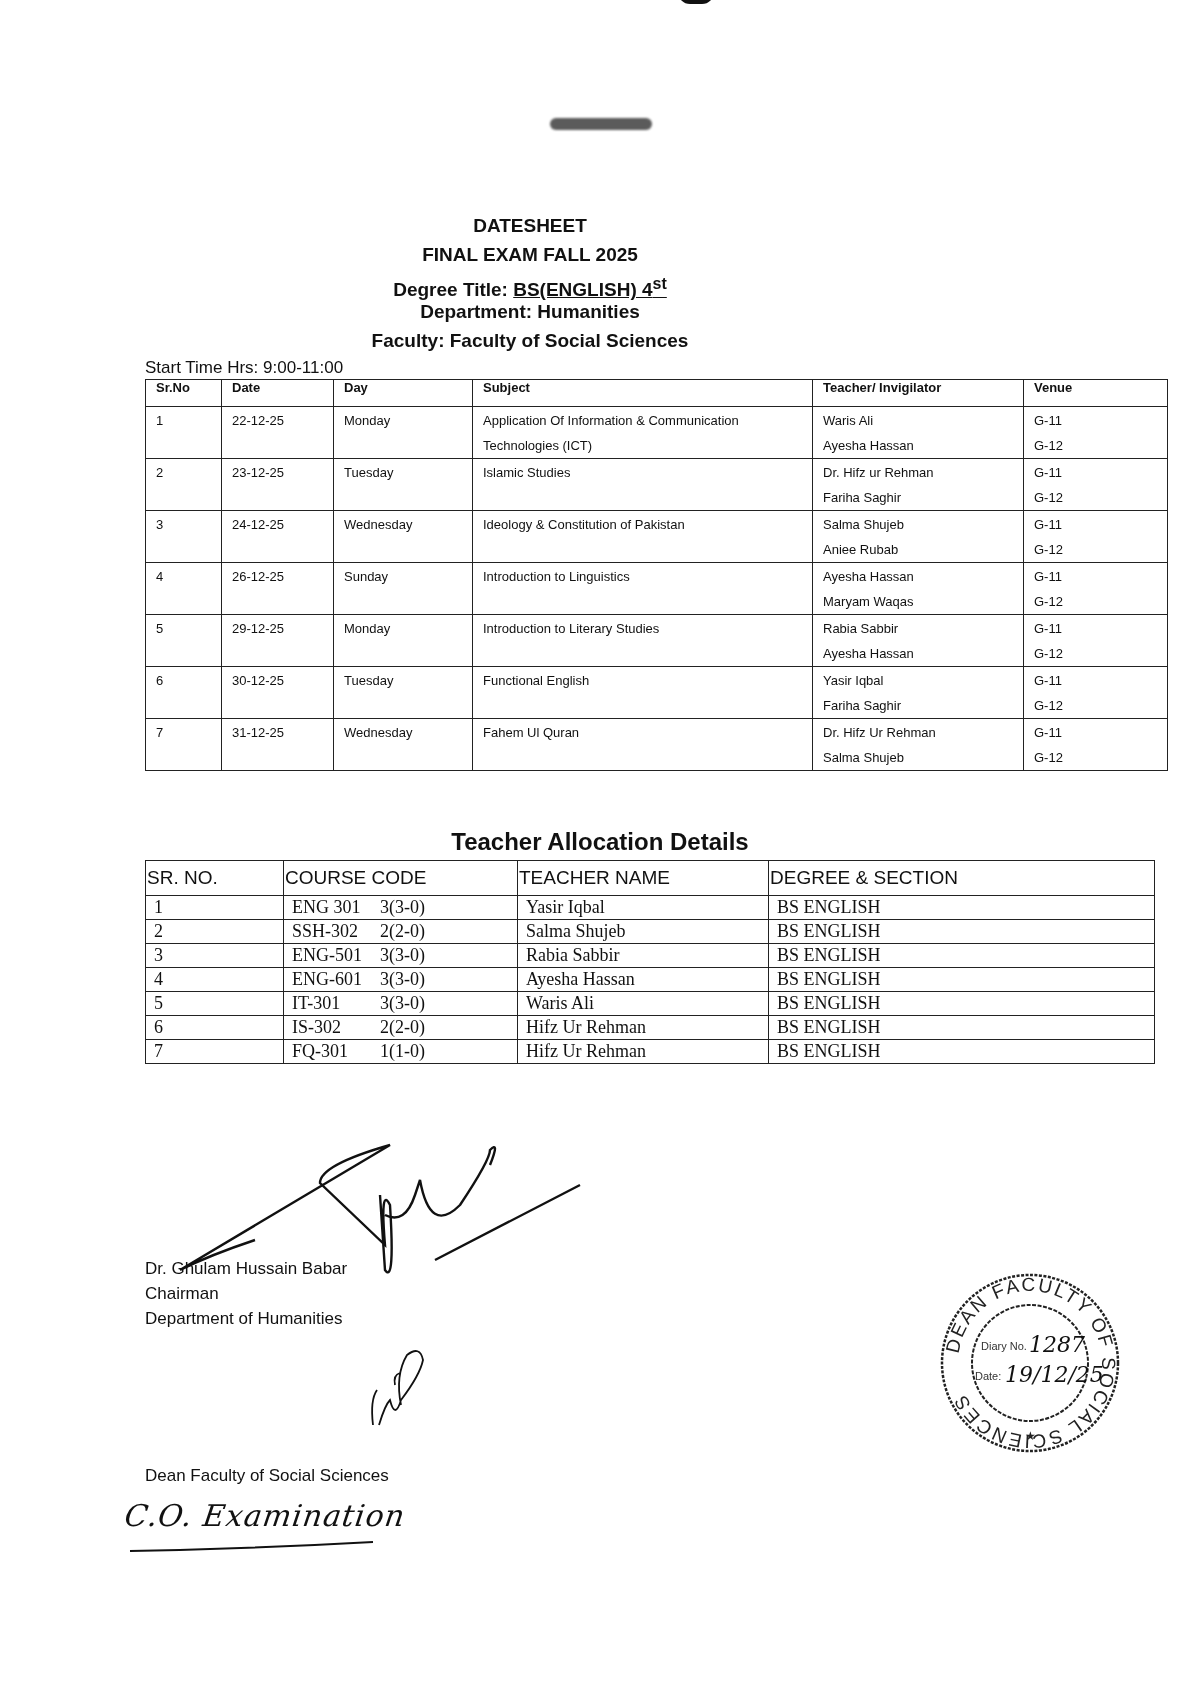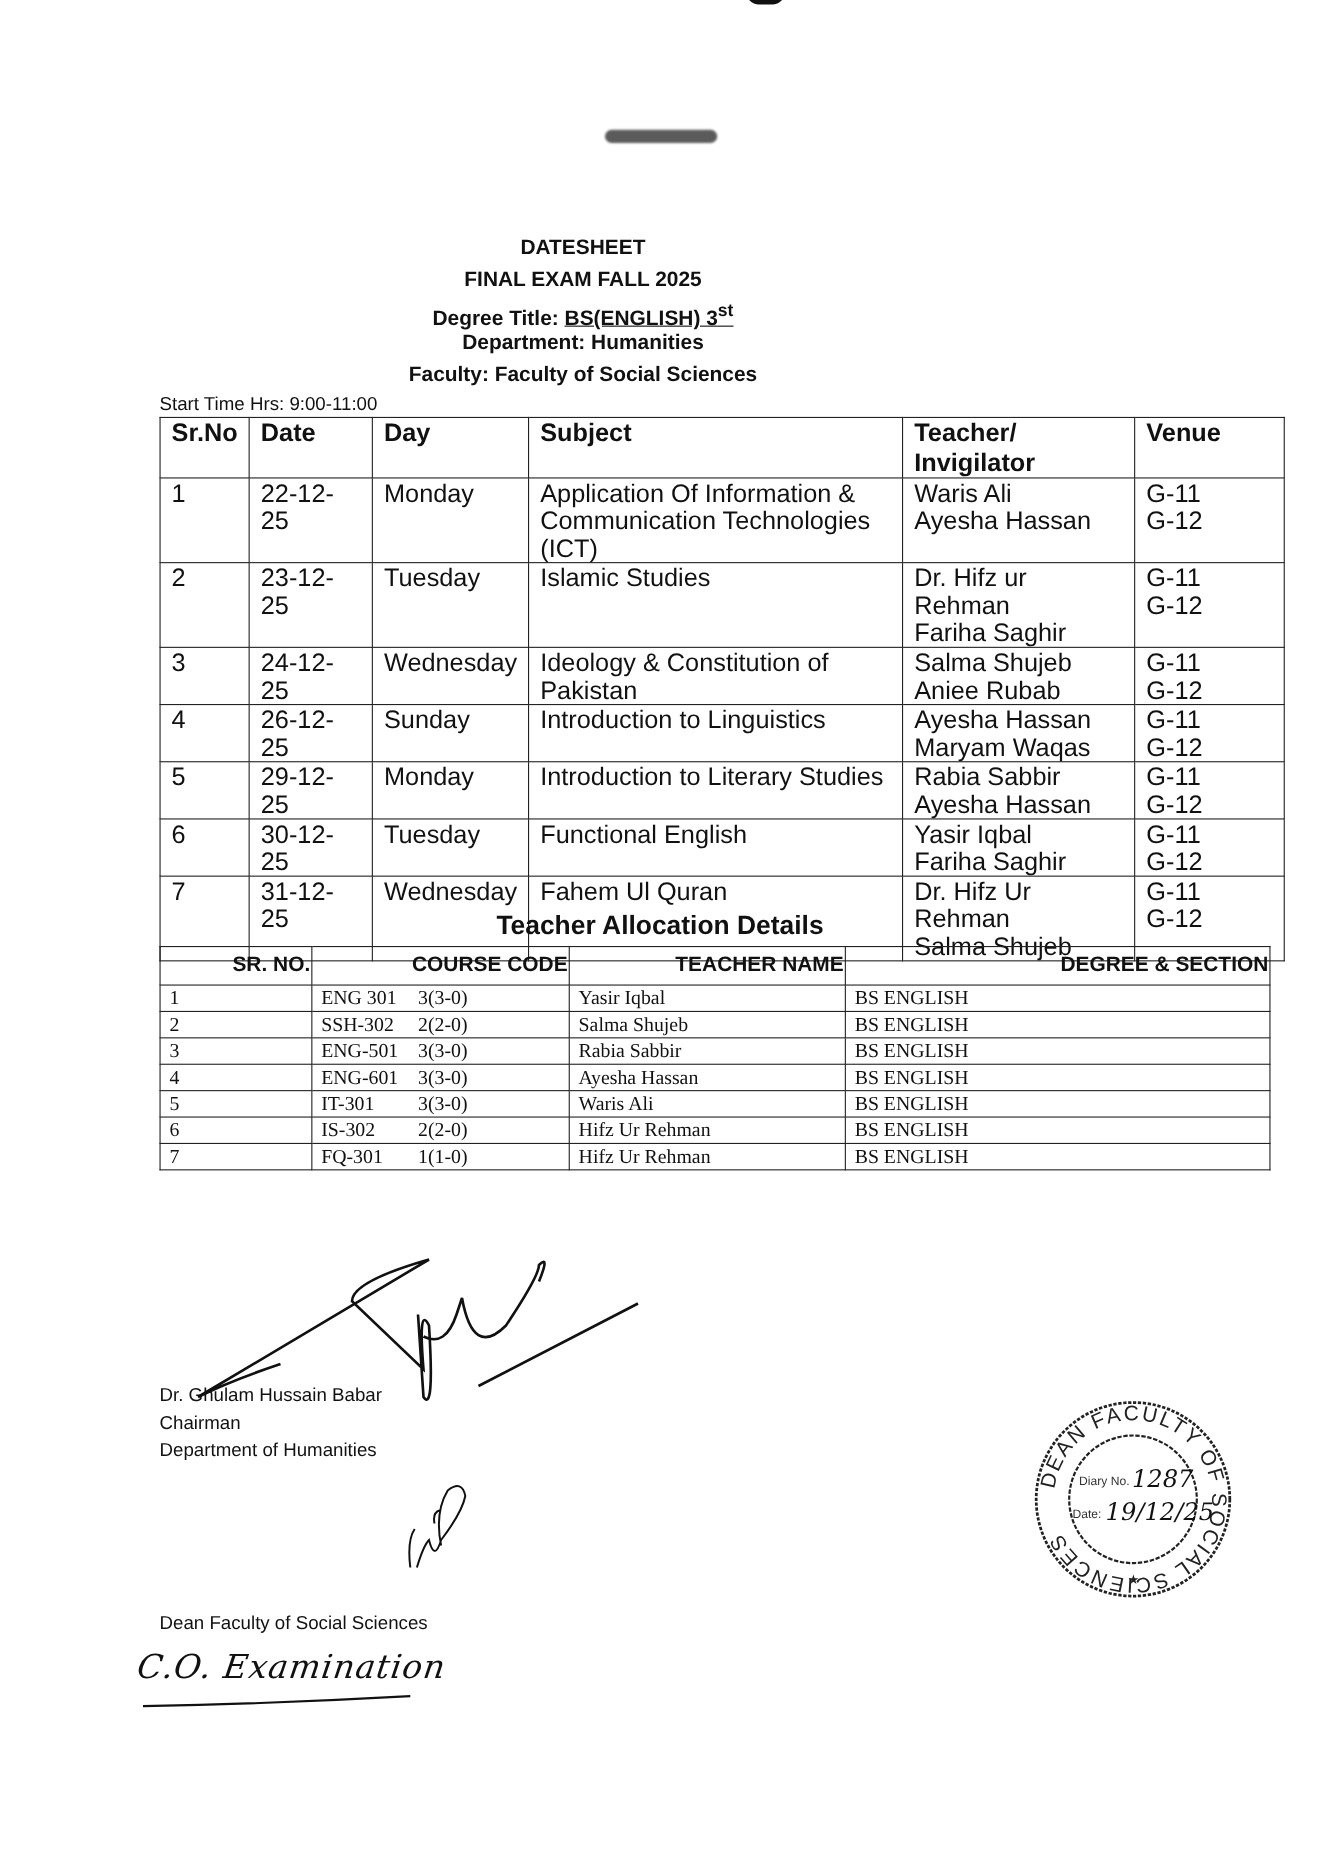--- a/index.html
+++ b/index.html
@@ -7,44 +7,44 @@
          font-family:"Liberation Sans", sans-serif; }
   .abs { position:absolute; }
   .smudge { left:550px; top:118px; width:102px; height:12px; background:#333;
             border-radius:6px; filter:blur(1.2px); opacity:.8; }
   .blob { left:678px; top:-8px; width:36px; height:12px; background:#111; border-radius:0 0 20px 20px; }
   .hdr { left:0; width:1060px; text-align:center; font-weight:bold; font-size:19px; line-height:28px; }
   .hdr .u { text-decoration:underline; }
   .hdr sup { font-size:16px; }
   .start { left:145px; top:358px; font-size:17px; }
   table { border-collapse:collapse; position:absolute; }
-  #t1 { left:145px; top:379px; width:1023px; font-size:23px; }
+  #t1 { left:145px; top:379px; width:1023px; font-size:13px; }
   #t1 th, #t1 td { border:1.5px solid #222; text-align:left; vertical-align:top; padding:0 10px; }
   #t1 th { height:26px; font-weight:bold; }
   #t1 td { height:50px; line-height:25px; padding-top:1px; }
   .t2title { left:0; width:1200px; top:828px; text-align:center; font-weight:bold; font-size:24px; }
   #t2 { left:145px; top:860px; width:1010px; font-family:"Liberation Serif", serif; font-size:18px; }
-  #t2 th { border:1.5px solid #222; font-family:"Liberation Sans", sans-serif; font-weight:bold; font-size:19px;
-           height:32px; text-align:right; }
+  #t2 th { border:1.5px solid #222; font-family:"Liberation Sans", sans-serif; font-weight:normal; font-size:19px;
+           height:32px; text-align:left; }
   #t2 td { border:1.5px solid #222; height:23px; line-height:23px; padding:0 8px; }
   .code { display:inline-block; width:88px; }
   .sig-text { left:145px; font-size:17px; line-height:25px;margin-top:45px; }
   svg.sig { position:absolute; overflow:visible; }
   .stamp { left:935px; top:1268px; width:190px; height:190px; }
 </style>
 </head>
 <body>
 
 <div class="abs blob"></div>
 <div class="abs smudge"></div>
 
 <div class="abs hdr" style="top:212px">DATESHEET</div>
 <div class="abs hdr" style="top:241px">FINAL EXAM FALL 2025</div>
 <div class="abs hdr" style="top:270px">
-  <span>Degree Title: </span><span class="u"><span>BS(ENGLISH) 3</span><sup>st</sup></span>
+  <span>Degree Title: </span><span class="u"><span>BS(ENGLISH) 4</span><sup>st</sup></span>
 </div>
 <div class="abs hdr" style="top:298px">Department:  Humanities</div>
 <div class="abs hdr" style="top:327px">Faculty: Faculty of Social Sciences</div>
 
 <div class="abs start">Start Time Hrs: 9:00-11:00</div>
 
 <table id="t1">
   <colgroup>
       <col style="width:76px">
       <col style="width:112px">

